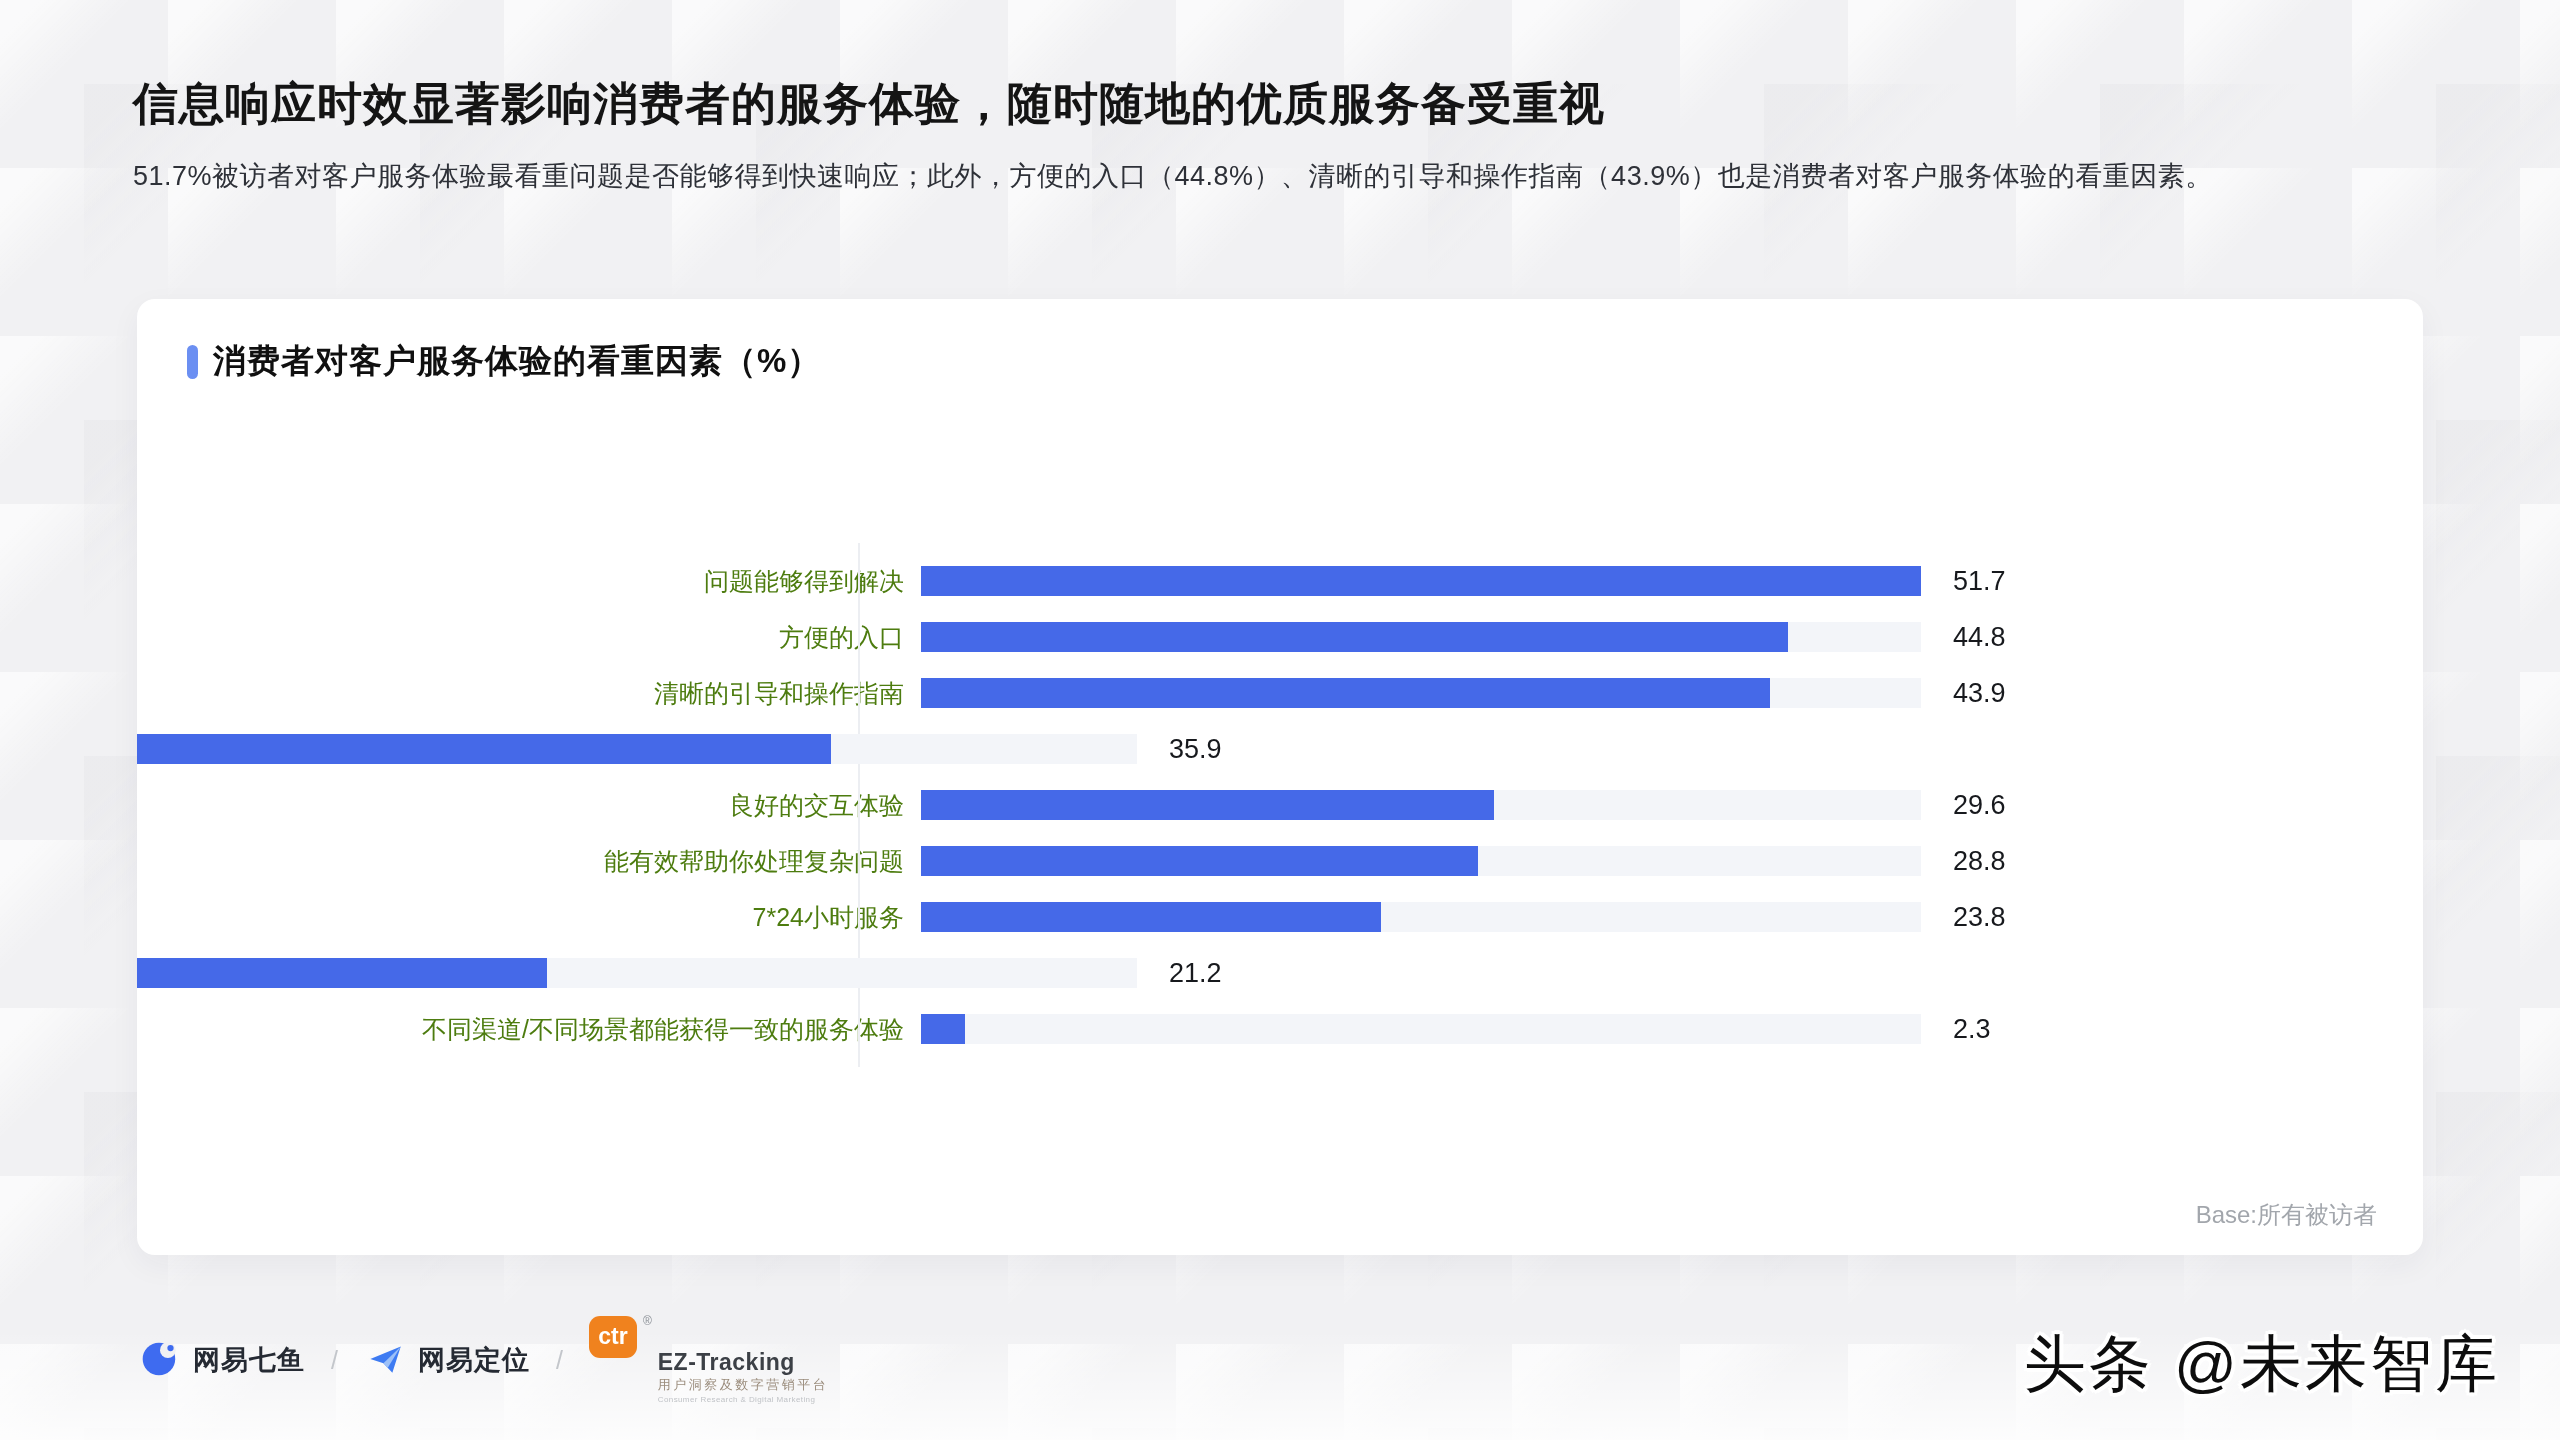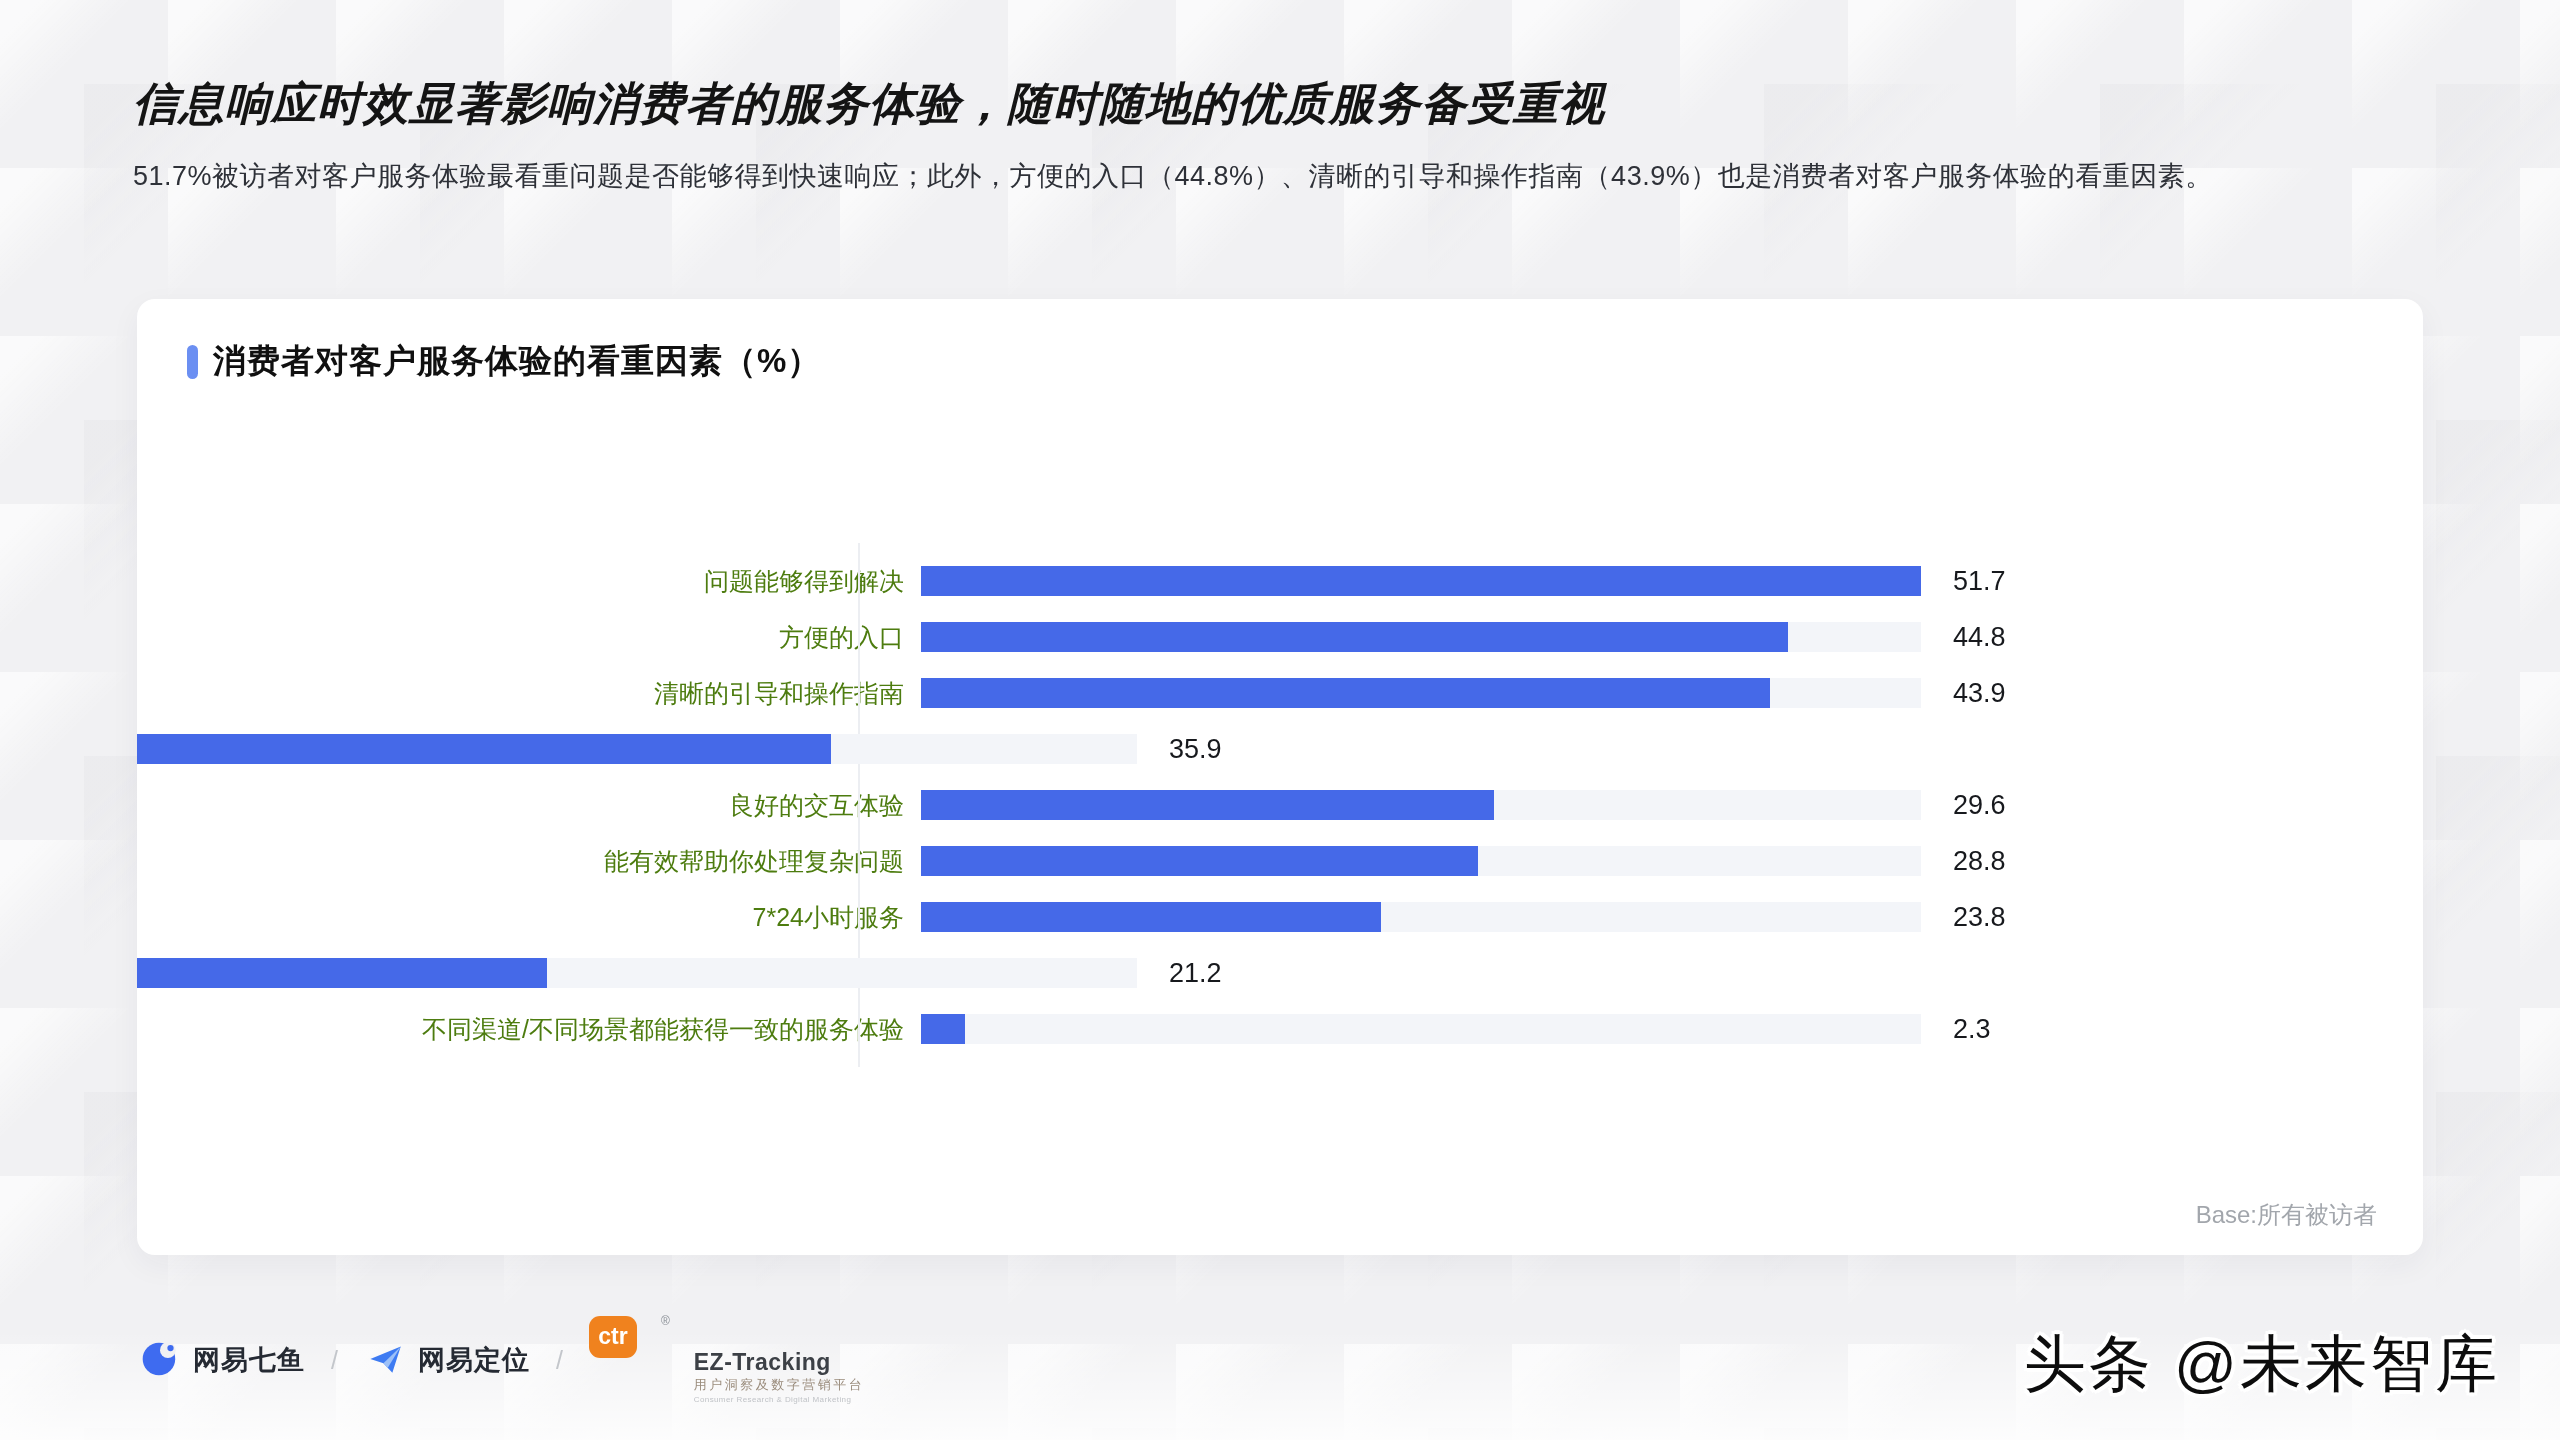--- a/index.html
+++ b/index.html
@@ -14,21 +14,21 @@
     background-position:0 0, 84px 84px;
     position:relative;
   }
   .page { position:relative; width:2560px; height:1440px; }
   .page::after{ content:""; position:absolute; left:0; right:0; bottom:0; height:110px;
     background:linear-gradient(180deg, rgba(255,255,255,0), rgba(255,255,255,.85));
     pointer-events:none; z-index:1; }
 
   
   .hdr { position:absolute; left:133px; top:74px; width:2300px; z-index:2; }
-  .hdr h1 { font-size:45px; font-weight:800; color:#141414; letter-spacing:1px;font-style:italic; }
+  .hdr h1 { font-size:45px; font-weight:800; color:#141414; letter-spacing:1px; }
   .hdr p  { margin-top:24px; font-size:27px; color:#2e3138; letter-spacing:.5px; }
 
   
   .card { position:absolute; left:137px; top:299px; width:2286px; height:956px;
     background:#ffffff; border-radius:18px; z-index:2;
     box-shadow:0 10px 30px rgba(35,45,80,.05); }
   .card-head { position:absolute; left:50px; top:40px; display:flex; align-items:center; gap:15px; }
   .tick { width:11px; height:34px; border-radius:6px; background:#6b8ff2; }
   .card-head h2 { font-size:33px; font-weight:800; color:#101010; letter-spacing:1px; }
 
@@ -45,21 +45,21 @@
   .base-note { position:absolute; right:46px; bottom:24px; font-size:24px; color:#a2a6ac; }
 
   
   .footer { position:absolute; left:139px; top:1328px; height:64px; display:flex;
     align-items:center; gap:22px; z-index:3; }
   .brand { display:flex; align-items:center; gap:12px; }
   .brand-label { font-size:27px; font-weight:600; color:#252a33; letter-spacing:1px; }
   .sep { font-size:25px; color:#c3c6cb; padding:0 4px; }
   .ctr-badge { width:48px; height:42px; background:#f0821e; border-radius:11px; color:#fff;
     font-weight:700; font-size:23px; display:flex; align-items:center; justify-content:center; }
-  .ez-wrap { display:flex; align-items:flex-start; gap:24px; }
+  .ez-wrap { display:flex; align-items:flex-start; gap:6px; }
   .ez-reg { font-size:12px; color:#8a8f96; margin-top:-2px; }
   .ez-col { display:flex; flex-direction:column; line-height:1.15;margin-top:33px; }
   .ez-name { font-size:23px; font-weight:800; color:#3c4046; letter-spacing:.5px; }
   .ez-cn { font-size:13px; color:#9a8c7c; letter-spacing:2.5px; margin-top:3px; }
   .ez-en { font-size:8px; color:#c0c3c7; letter-spacing:.4px; margin-top:2px; }
 
   
   .watermark { position:absolute; right:60px; bottom:34px; z-index:3;
     font-size:62px; font-weight:400; color:#0d0d0d; letter-spacing:3px;
     text-shadow:-3px -3px 0 #fff, 3px -3px 0 #fff, -3px 3px 0 #fff, 3px 3px 0 #fff,

